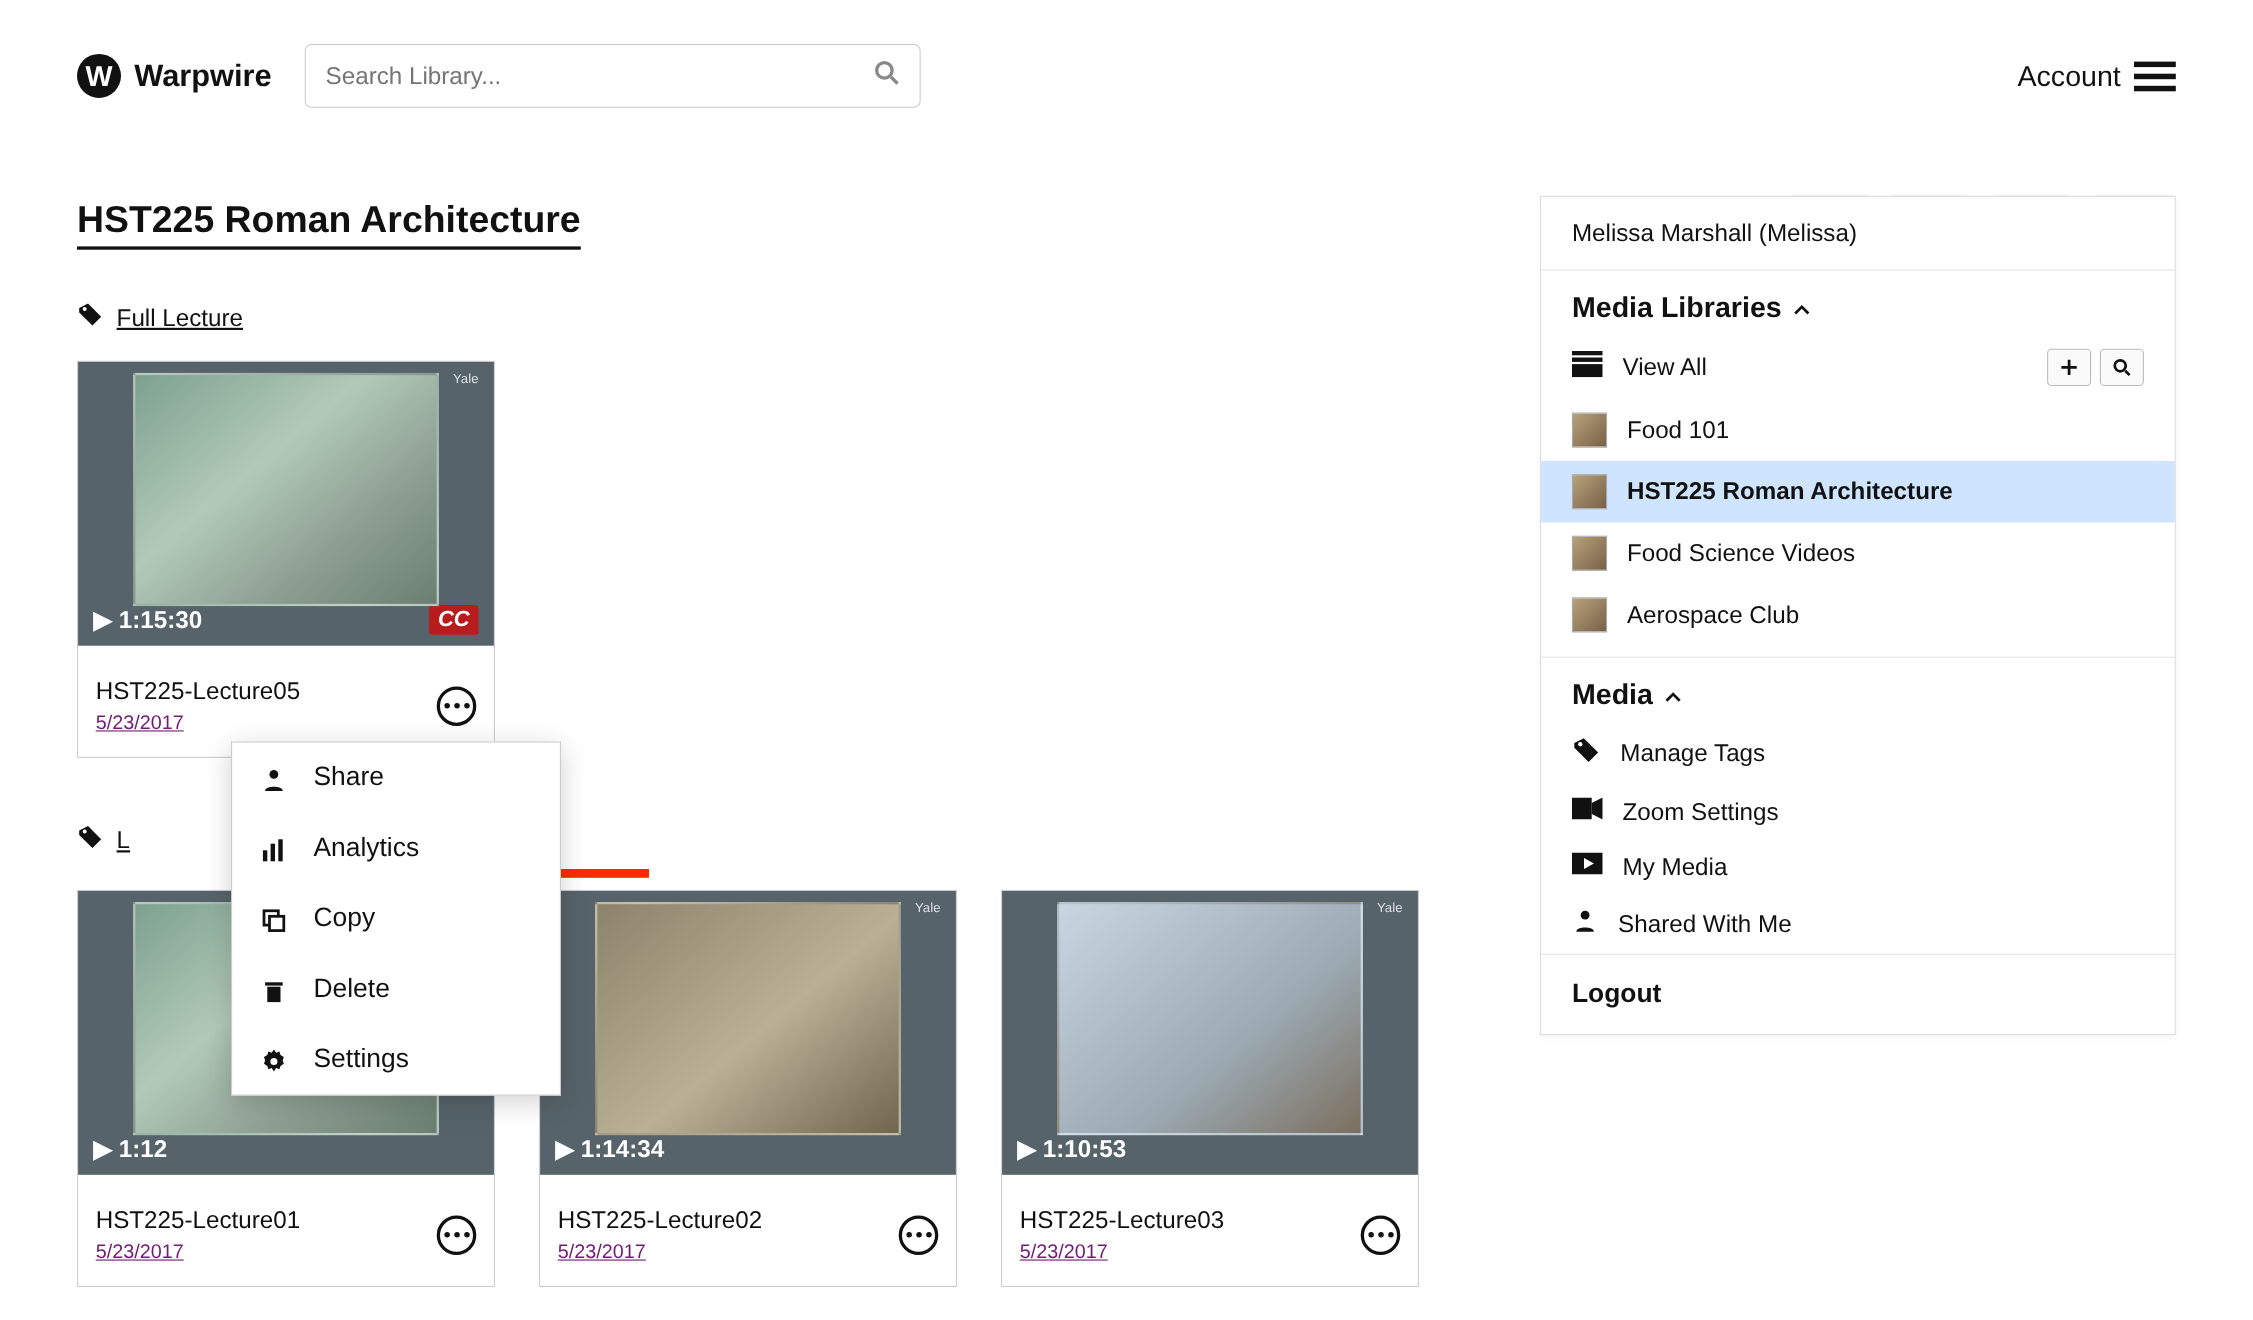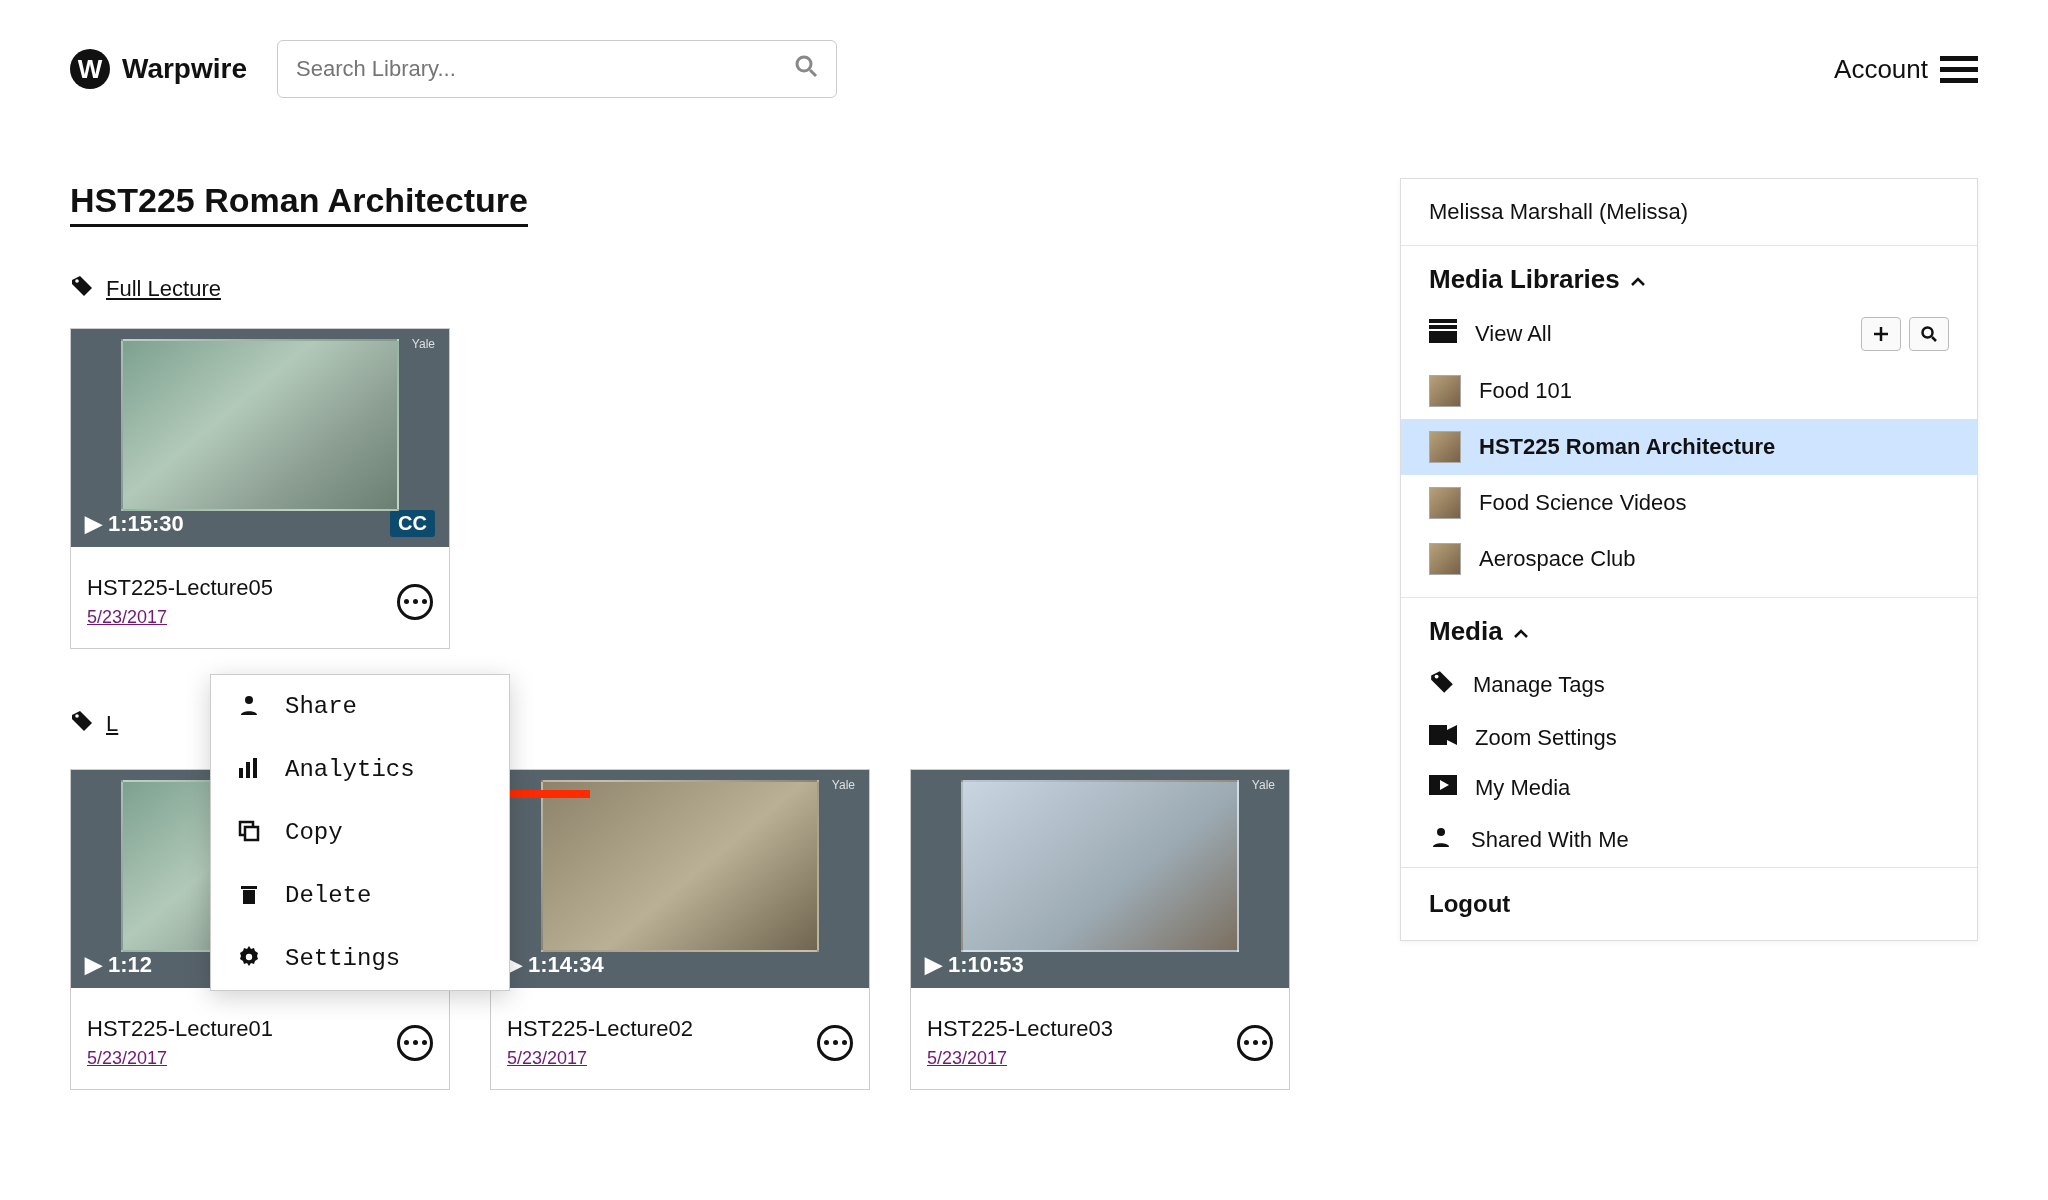--- a/index.html
+++ b/index.html
@@ -50,34 +50,34 @@
   .tag-row { margin-top: 44px; display: flex; align-items: center; gap: 12px; font-size: 22px; }
   .tag-row .tag-label { text-decoration: underline; }
 
   .grid { margin-top: 24px; display: flex; gap: 40px; flex-wrap: wrap; width: 1200px; }
 
   .card {
     width: 380px;
     border: 1px solid #ccc;
   }
   .thumb {
-    height: 218px; position: relative; background: #57636a;
+    height: 258px; position: relative; background: #57636a;
     display: flex; align-items: flex-end; justify-content: space-between;
     padding: 10px 14px; color: #fff;
   }
   .thumb .inner-proj {
     position: absolute; top: 10px; left: 50px; right: 50px; bottom: 36px;
     background: linear-gradient(140deg, #7da18f 0%, #b2c9b9 40%, #8d9f93 70%, #6a7f72 100%);
     border: 2px solid rgba(255,255,255,.2);
   }
   .thumb .brand { position: absolute; top: 8px; right: 14px; font-size: 12px; opacity: .8; }
   .dur { font-weight: 700; font-size: 22px; display: flex; align-items: center; gap: 6px; }
   .cc-badge {
-    background: #0c4a6e; font-size: 20px; font-weight: 700;
-    padding: 2px 8px; border-radius: 3px;
+    background: #b91c1c; font-size: 20px; font-weight: 700;
+    padding: 2px 8px; border-radius: 3px; font-style: italic;
   }
   .thumb.arch .inner-proj { background: linear-gradient(140deg,#8c836a,#b9b095 55%,#706650); }
   .thumb.col .inner-proj  { background: linear-gradient(140deg,#c9d6e2,#9caab3 60%,#7b6f5f); }
 
   .card-meta {
     padding: 28px 16px 20px 16px; display: flex; align-items: center;
   }
   .card-meta .t { font-size: 22px; }
   .card-meta .d { font-size: 18px; color: #701a75; margin-top: 6px; text-decoration: underline; }
   .more-btn {
@@ -116,22 +116,22 @@
   .sp-logout { padding: 22px 28px; font-size: 24px; font-weight: 700; }
 
   
   .ctx {
     position: absolute; top: 674px; left: 210px; width: 300px;
     background: #fff; border: 1px solid #ccc;
     box-shadow: 0 6px 24px rgba(0,0,0,.18);
     z-index: 20;
   }
   .ctx-row {
-    display: flex; align-items: flex-start; gap: 22px; padding: 18px 24px;
-    font-size: 24px; cursor: pointer; font-family: Liberation Mono, monospace;
+    display: flex; align-items: flex-end; gap: 22px; padding: 18px 24px;
+    font-size: 24px; cursor: pointer;
   }
   .ctx-ico { width: 28px; display: flex; justify-content: center; }
 
   
   .arrow {
     position: absolute; top: 790px; left: 370px; width: 220px; height: 8px;
     background: #ff2a00;
   }
   .arrow::before {
     content: ""; position: absolute; left: -18px; top: -10px;

